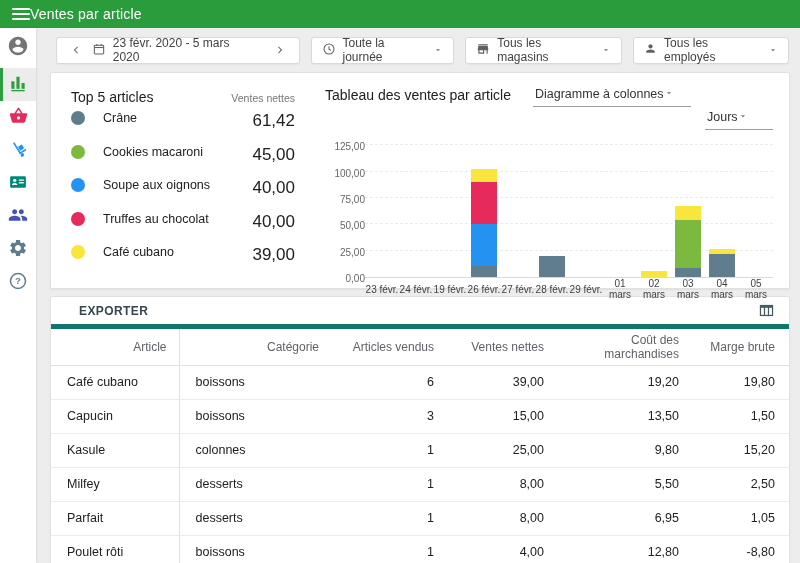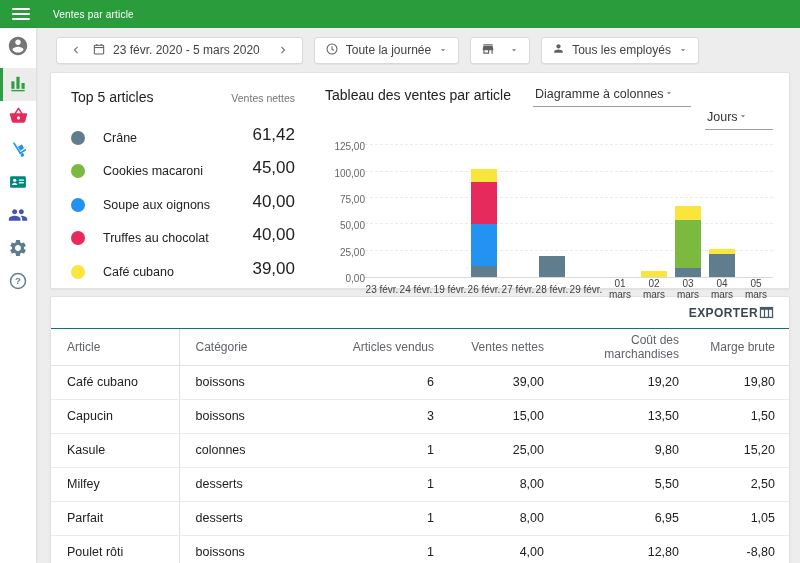--- a/index.html
+++ b/index.html
@@ -4,21 +4,21 @@
 <style>
   * { margin:0; padding:0; box-sizing:border-box; }
   html,body { width:800px; height:563px; overflow:hidden;
     font-family:"Liberation Sans","DejaVu Sans",sans-serif; background:#ededed; }
 
   
   .appbar { height:28px; background:#2b9c3b; display:flex; align-items:center; color:#fff; }
   .hamburger { width:18px; height:12px; margin-left:12px; display:flex; flex-direction:column;
     justify-content:space-between; cursor:pointer; }
   .hamburger span { display:block; height:2px; background:#fff; border-radius:1px; }
-  .appbar-title { font-size:10px; margin-left:23px; letter-spacing:.2px; }
+  .appbar-title { font-size:14px; letter-spacing:.2px; }
 
   
   .layout { display:flex; height:535px; }
   .sidebar { width:36px; background:#fff; box-shadow:1px 0 2px rgba(0,0,0,.08); flex:none; }
   .side-item { height:33px; display:flex; align-items:center; justify-content:center;
     cursor:pointer; position:relative; }
   .side-item.first { height:40px; }
   .side-item.active { background:#ececec; }
   .side-item.active::before { content:""; position:absolute; left:0; top:0; bottom:0;
     width:3px; background:#2f9e41; }
@@ -37,21 +37,21 @@
   .card { background:#fff; border:1px solid #e1e1e1; border-radius:2px; margin:0 10px 0 14px;
     box-shadow:0 1px 2px rgba(0,0,0,.06); }
   .top-card { height:217px; display:flex; }
   .table-card { margin-top:7px; height:275px; overflow:hidden; }
 
   
   .top5 { width:262px; flex:none; padding:16px 18px 0 20px; }
   .top5-head { display:flex; justify-content:space-between; align-items:baseline; }
   .top5-title { font-size:14px; color:#212121; }
   .top5-valhead { font-size:10.5px; color:#757575; }
-  .top5-row { display:flex; align-items:flex-end; height:33.5px; }
+  .top5-row { display:flex; align-items:flex-start; height:33.5px; }
   .top5-rows { margin-top:6px; }
   .dot { width:14px; height:14px; border-radius:50%; flex:none; margin-right:18px; }
   .top5-label { flex:1; font-size:12.5px; color:#212121; }
   .top5-value { font-size:17px; color:#212121; }
 
   
   .chart-panel { flex:1; min-width:0; padding:14px 16px 16px 8px; }
   .chart-head { display:flex; align-items:flex-start; }
   .chart-title { font-size:14px; color:#212121; padding-left:4px; flex:1; }
   .sel { display:inline-flex; align-items:center; 
@@ -68,27 +68,27 @@
   .plot { position:relative; height:134px; border-bottom:1px solid #d9d9d9; display:flex; }
   .gridline { position:absolute; left:0; right:0; border-top:1px dashed #ebebeb; }
   .slot { flex:1; position:relative; }
   .bar { position:absolute; bottom:0; left:50%; transform:translateX(-50%); width:26px;
     display:flex; flex-direction:column-reverse; }
   .seg { width:100%; }
   .xlabels { display:flex; height:22px; align-items:center; }
   .xlab { flex:1; text-align:center; font-size:10px; color:#424242; }
 
   
-  .table-toolbar { height:32px; display:flex; align-items:center; justify-content:flex-end;
-    padding:0 14px 0 20px; border-bottom:1px solid #0f766e; }
+  .table-toolbar { height:32px; display:flex; align-items:center; justify-content:space-between;
+    padding:0 14px 0 28px; border-bottom:5px solid #0f766e; }
   .export-btn { font-size:12px; font-weight:bold; letter-spacing:.4px; color:#37474f;
     cursor:pointer; }
   .cols-btn { cursor:pointer; display:inline-flex; }
   table { width:100%; border-collapse:collapse; table-layout:fixed; }
-  th { font-size:12px; font-weight:normal; color:#5f6368; text-align:left;
+  th { font-size:12px; font-weight:normal; color:#5f6368; text-align:right;
     height:36px; padding:0 12px 0 16px; border-bottom:1px solid #e0e0e0; cursor:pointer; }
   td { font-size:12.5px; color:#212121; height:34px; padding:0 12px 0 16px;
     border-bottom:1px solid #ebebeb; }
   .col-article { width:128px; border-right:1px solid #e0e0e0; }
   .col-cat { width:152px; }
   .col-n1 { width:115px; } .col-n2 { width:110px; } .col-n3 { width:135px; } .col-n4 { width:100px; }
   th.num, td.num { text-align:right; }
   th.last, td.last { padding-right:16px; }
 </style>
 </head>
@@ -223,20 +223,21 @@
         </span>
       </div>
 
       <div class="tbtn">
         <span>
           <svg width="14" height="14" viewBox="0 0 24 24">
               <path fill="#616161" d="M20 4H4v2h16V4zm1 10v-2l-1-5H4l-1 5v2h1v6h10v-6h4v6h2v-6h1zm-9 4H6v-4h6v4z"></path>
             </svg>
         </span>
         <span class="gap"></span>
+        <span>Tous les magasins</span>
         <span class="caret">
           <svg width="10" height="10" viewBox="0 0 24 24">
               <path fill="#757575" d="M7 10l5 5 5-5z"></path>
             </svg>
         </span>
       </div>
 
       <div class="tbtn">
         <span>
           <svg width="13" height="13" viewBox="0 0 24 24">

